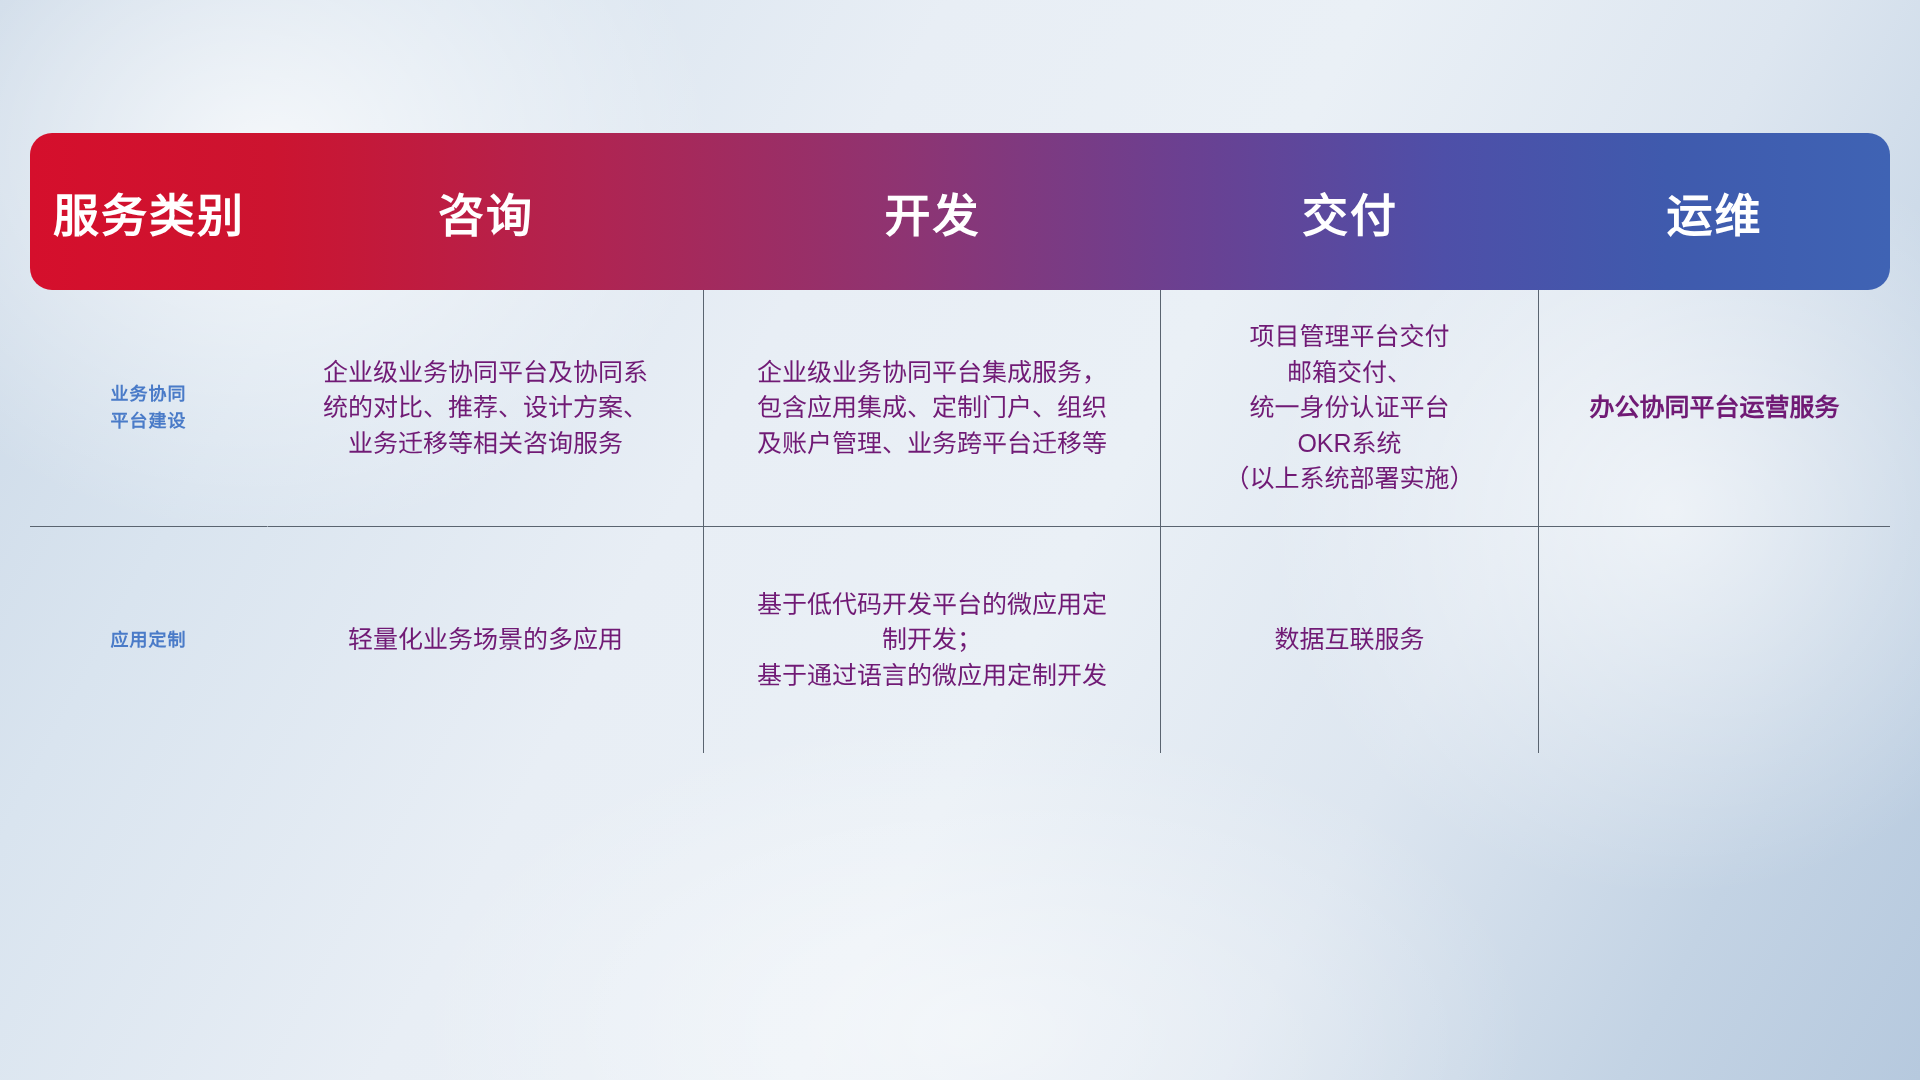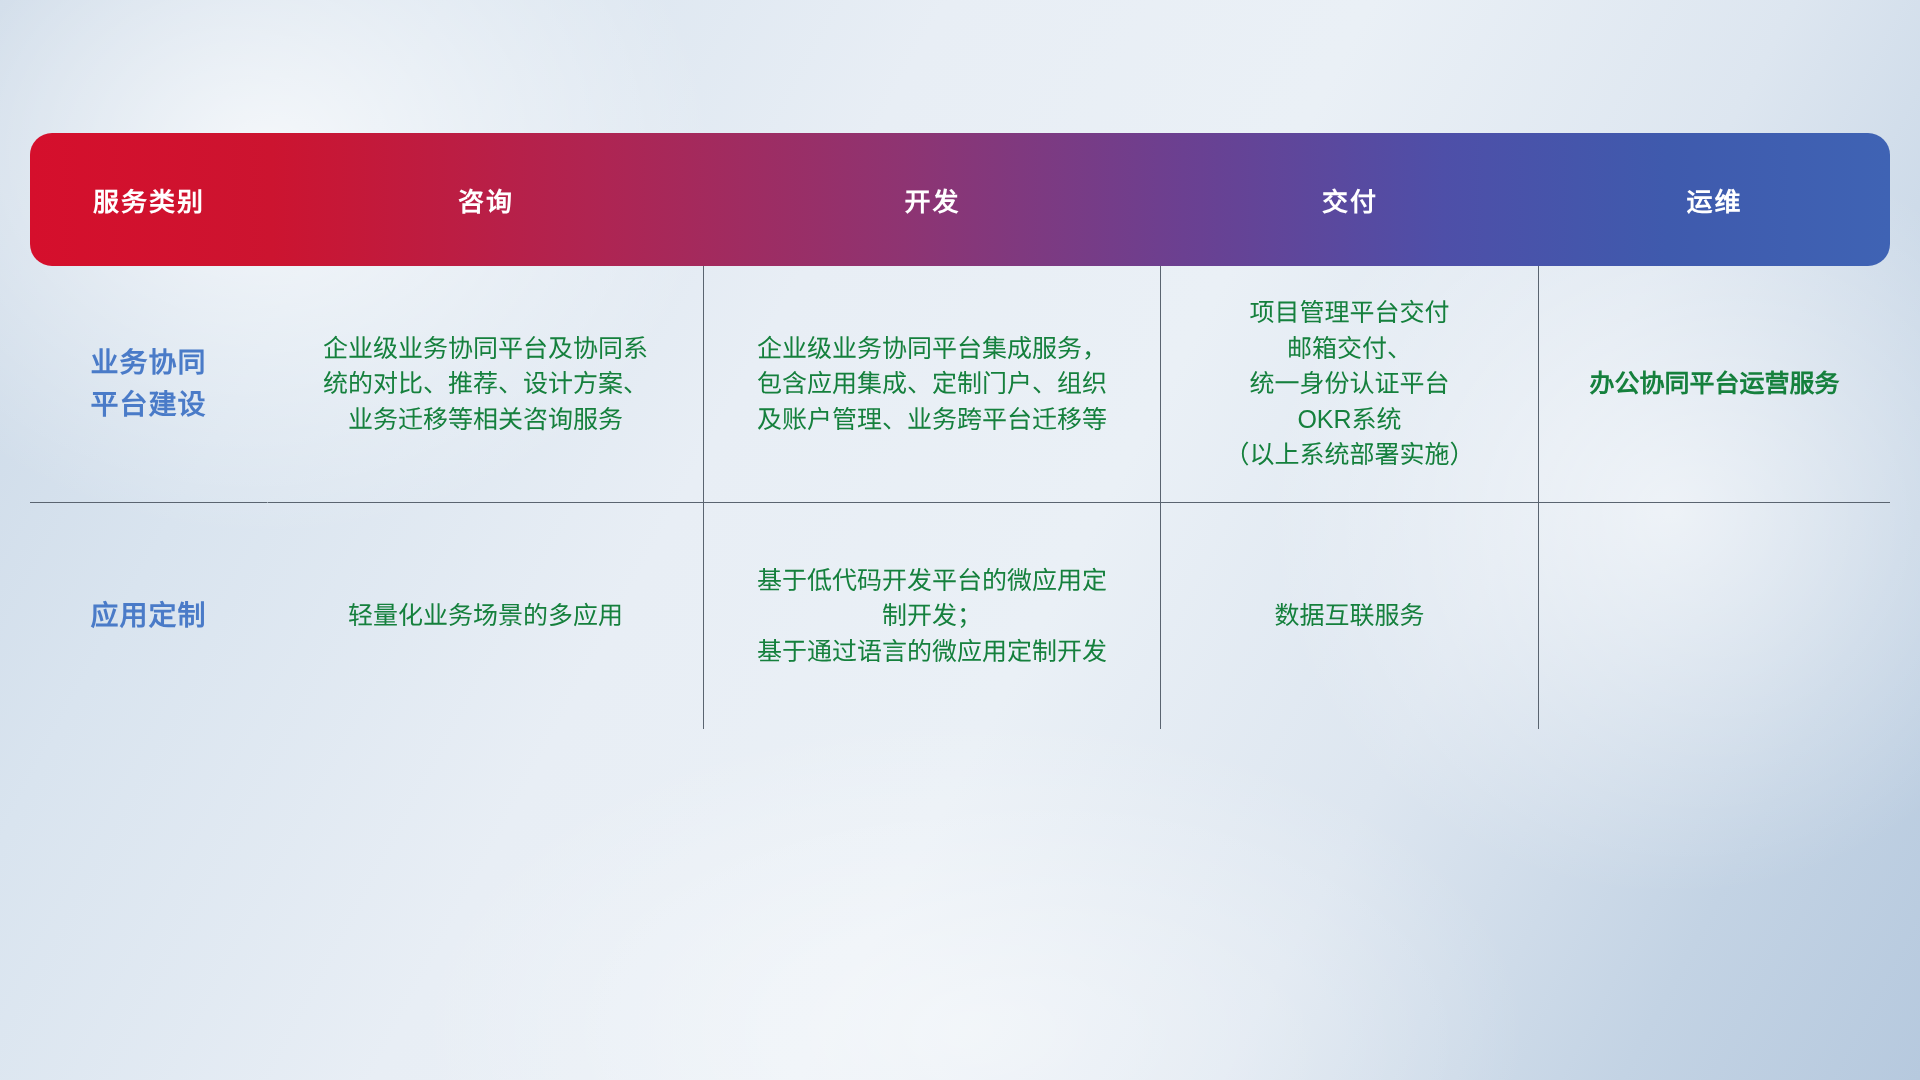--- a/index.html
+++ b/index.html
@@ -48,23 +48,23 @@
   table.svc-table {
     width: 1860px;
     border-collapse: separate;
     border-spacing: 0;
     table-layout: fixed;
   }
 
   
   thead tr.header-row th {
     height: 125px;
-    padding: 4px 6px;
+    padding: 16px 6px;
     color: #ffffff;
-    font-size: 26px;
+    font-size: 46px;
     font-weight: bold;
     letter-spacing: 2px;
     text-align: center;
     vertical-align: middle;
     border: none;
   }
   thead tr.header-row {
     background: linear-gradient(90deg, #d50f2c 0%, #cc1430 13%, #b02451 30%, #8e3472 47%, #6b4091 62%, #4e4fa8 76%, #3f5aad 88%, #3f63b4 100%);
   }
   thead tr.header-row th:first-child {
@@ -76,30 +76,30 @@
     border-bottom-right-radius: 22px;
   }
 
   
   tbody td {
     border-right: 1.6px solid #5a6470;
     border-bottom: 1.6px solid #5a6470;
     padding: 18px 16px;
     font-size: 25px;
     line-height: 1.42;
-    color: #15803d;
+    color: #701a75;
     text-align: center;
     vertical-align: middle;
     background: transparent;
   }
   tbody td.cat-cell {
     border-right: 1.6px solid transparent;
     color: #4a7bc8;
     font-weight: bold;
-    font-size: 28px;
+    font-size: 18px;
     letter-spacing: 1px;
     line-height: 1.5;
   }
   tbody td.last-col {
     border-right: none;
     font-weight: bold;
   }
   tbody tr:last-child td {
     border-bottom: none;
   }

